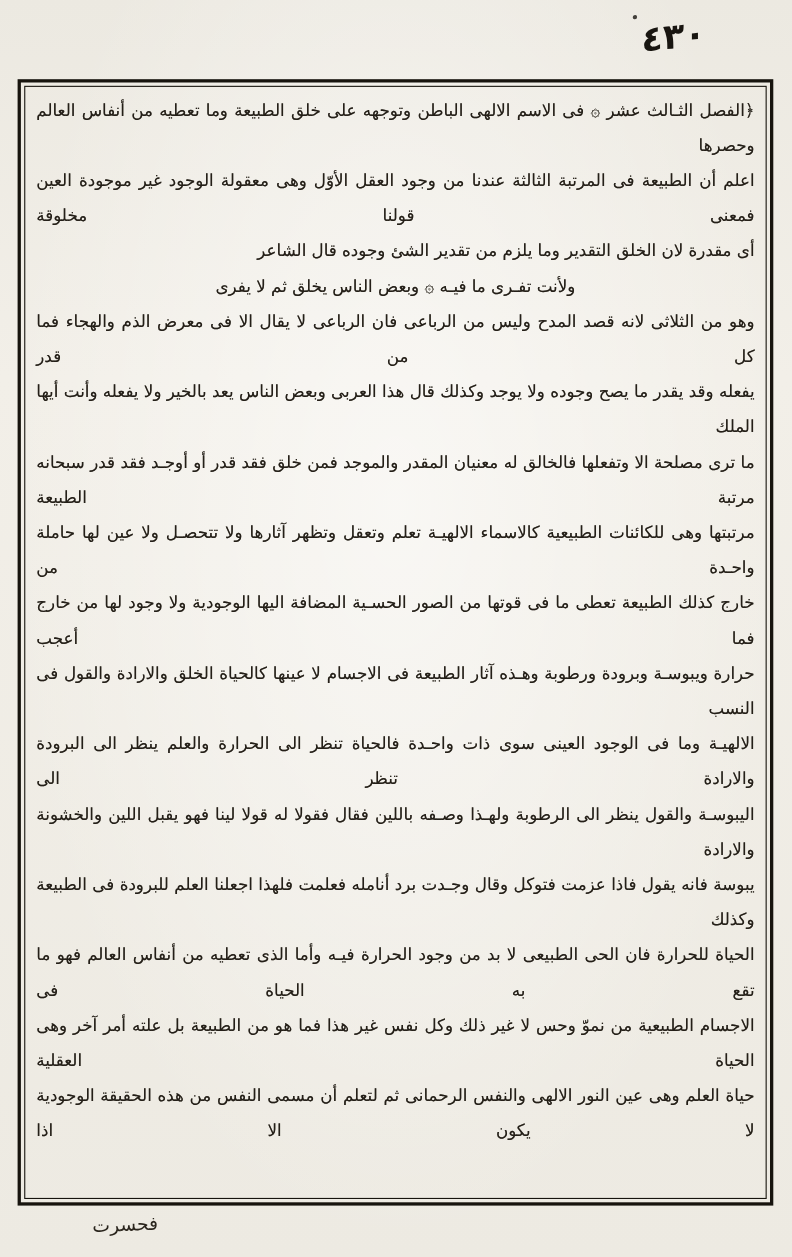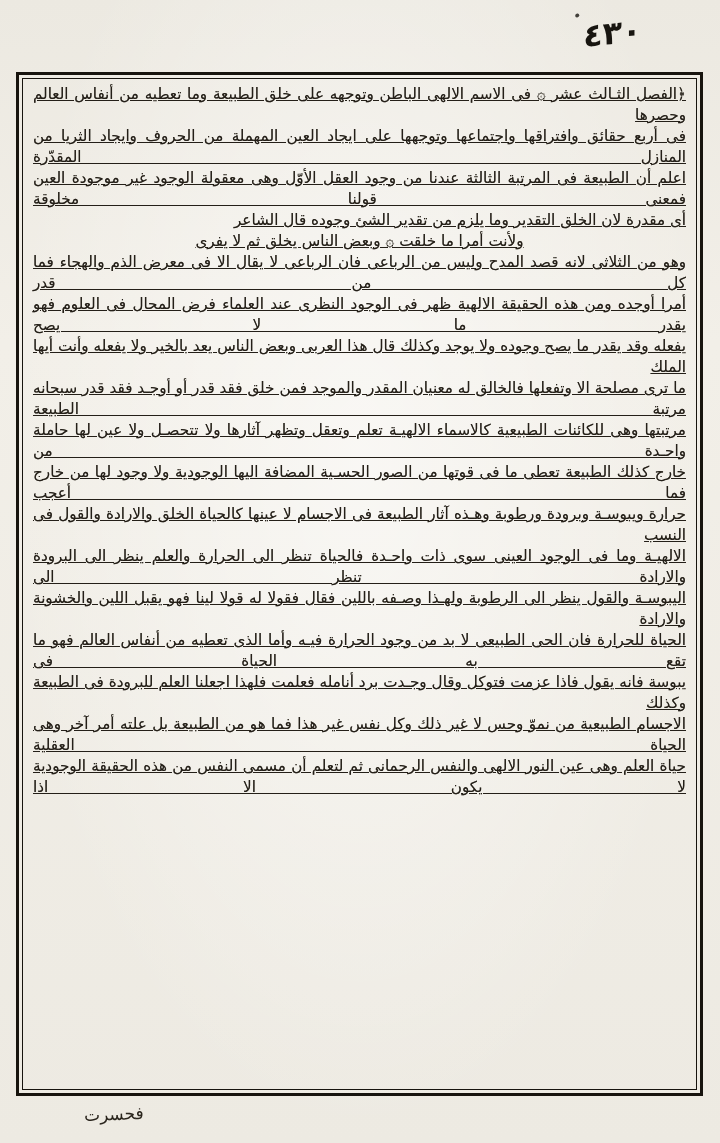--- a/index.html
+++ b/index.html
@@ -30,60 +30,57 @@
   }
   .frame-inner{
     width:100%;height:100%;
     border:1.5px solid #17140e;
     box-sizing:border-box;
     padding:5px 10px 0 10px;
     direction:rtl;
   }
   .line{
     font-size:15.2px;
-    line-height:21px;
+    line-height:32px;
     white-space:nowrap;
     color:#241f18;
     text-shadow:0 0 .4px rgba(30,25,15,.55);
-    text-decoration:underline;
   }
   .line.justify{white-space:normal;text-align:justify;text-align-last:justify;}
   .line.center{white-space:normal;text-align:center;text-align-last:center;}
   .line.start{white-space:normal;text-align:left;text-align-last:right;padding-left:120px;}
   .catchword{
     position:absolute;left:84px;top:1104px;
     font-size:17px;direction:rtl;color:#2a251d;
     transform:rotate(-2deg);
   }
 </style>
 </head>
 <body>
 
 <div class="sheet">
 
   <div class="pagenum">٤٣٠</div>
 
   <div class="frame">
     <div class="frame-inner" id="text-block">
         <div class="line justify">﴿الفصل الثـالث عشر ۞ فى الاسم الالهى الباطن وتوجهه على خلق الطبيعة وما تعطيه من أنفاس العالم وحصرها</div>
-        <div class="line justify">فى أربع حقائق وافتراقها واجتماعها وتوجهها على ايجاد العين المهملة من الحروف وايجاد الثريا من المنازل المقدّرة</div>
         <div class="line justify">اعلم أن الطبيعة فى المرتبة الثالثة عندنا من وجود العقل الأوّل وهى معقولة الوجود غير موجودة العين فمعنى قولنا مخلوقة</div>
         <div class="line start">أى مقدرة لان الخلق التقدير وما يلزم من تقدير الشئ وجوده قال الشاعر</div>
-        <div class="line center">ولأنت أمرا ما خلقت ۞ وبعض الناس يخلق ثم لا يفرى</div>
+        <div class="line center">ولأنت تفـرى ما فيـه ۞ وبعض الناس يخلق ثم لا يفرى</div>
         <div class="line justify">وهو من الثلاثى لانه قصد المدح وليس من الرباعى فان الرباعى لا يقال الا فى معرض الذم والهجاء فما كل من قدر</div>
-        <div class="line justify">أمرا أوجده ومن هذه الحقيقة الالهية ظهر فى الوجود النظرى عند العلماء فرض المحال فى العلوم فهو يقدر ما لا يصح</div>
         <div class="line justify">يفعله وقد يقدر ما يصح وجوده ولا يوجد وكذلك قال هذا العربى وبعض الناس يعد بالخير ولا يفعله وأنت أيها الملك</div>
         <div class="line justify">ما ترى مصلحة الا وتفعلها فالخالق له معنيان المقدر والموجد فمن خلق فقد قدر أو أوجـد فقد قدر سبحانه مرتبة الطبيعة</div>
         <div class="line justify">مرتبتها وهى للكائنات الطبيعية كالاسماء الالهيـة تعلم وتعقل وتظهر آثارها ولا تتحصـل ولا عين لها حاملة واحـدة من</div>
         <div class="line justify">خارج كذلك الطبيعة تعطى ما فى قوتها من الصور الحسـية المضافة اليها الوجودية ولا وجود لها من خارج فما أعجب</div>
         <div class="line justify">حرارة ويبوسـة وبرودة ورطوبة وهـذه آثار الطبيعة فى الاجسام لا عينها كالحياة الخلق والارادة والقول فى النسب</div>
         <div class="line justify">الالهيـة وما فى الوجود العينى سوى ذات واحـدة فالحياة تنظر الى الحرارة والعلم ينظر الى البرودة والارادة تنظر الى</div>
         <div class="line justify">اليبوسـة والقول ينظر الى الرطوبة ولهـذا وصـفه باللين فقال فقولا له قولا لينا فهو يقبل اللين والخشونة والارادة</div>
+        <div class="line justify">يبوسة فانه يقول فاذا عزمت فتوكل وقال وجـدت برد أنامله فعلمت فلهذا اجعلنا العلم للبرودة فى الطبيعة وكذلك</div>
         <div class="line justify">الحياة للحرارة فان الحى الطبيعى لا بد من وجود الحرارة فيـه وأما الذى تعطيه من أنفاس العالم فهو ما تقع به الحياة فى</div>
-        <div class="line justify">يبوسة فانه يقول فاذا عزمت فتوكل وقال وجـدت برد أنامله فعلمت فلهذا اجعلنا العلم للبرودة فى الطبيعة وكذلك</div>
         <div class="line justify">الاجسام الطبيعية من نموّ وحس لا غير ذلك وكل نفس غير هذا فما هو من الطبيعة بل علته أمر آخر وهى الحياة العقلية</div>
         <div class="line justify">حياة العلم وهى عين النور الالهى والنفس الرحمانى ثم لتعلم أن مسمى النفس من هذه الحقيقة الوجودية لا يكون الا اذا</div>
       </div>
   </div>
 
   <div class="catchword">فحسرت</div>
 
 </div>
 
 </body></html>

